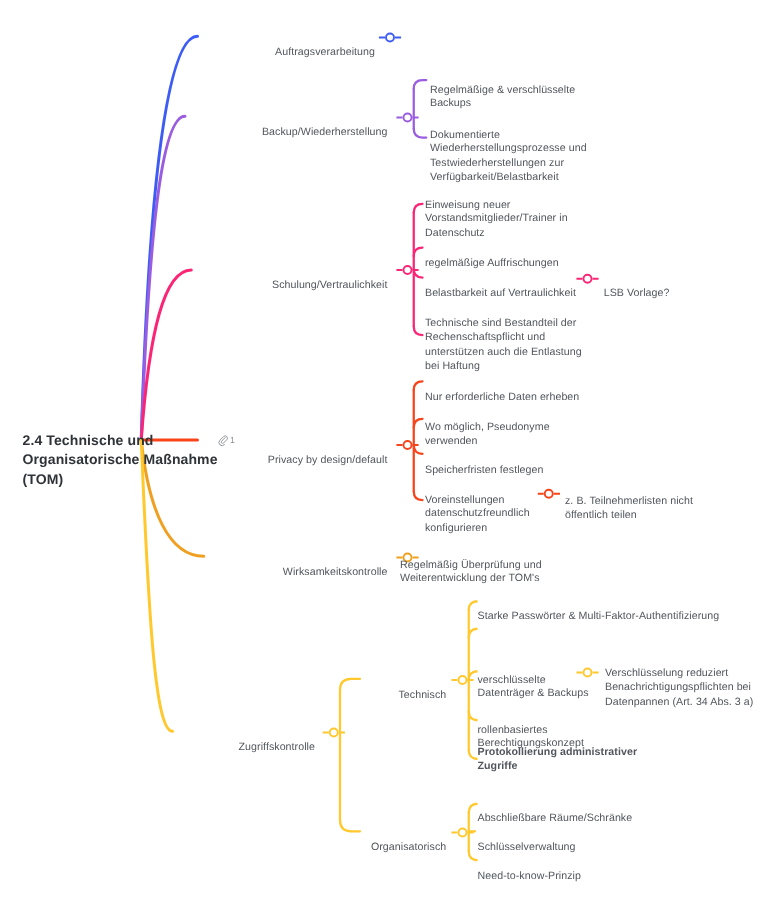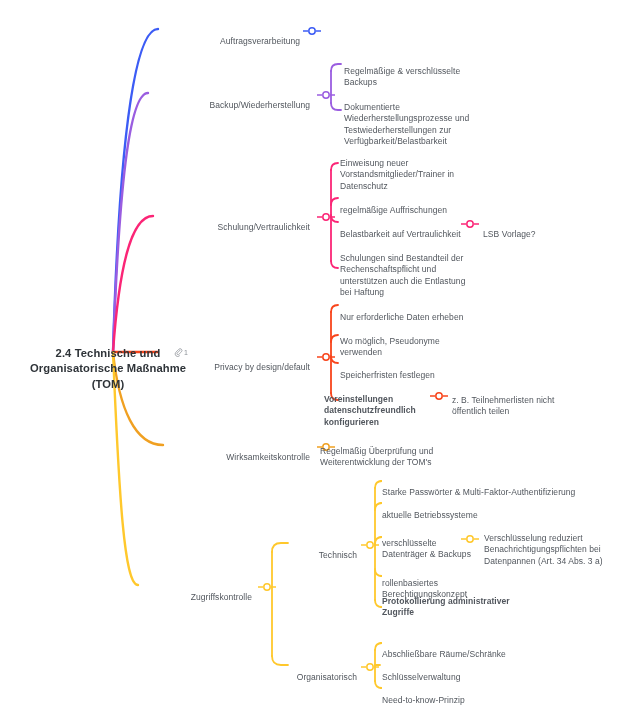--- a/index.html
+++ b/index.html
@@ -38,21 +38,20 @@
     white-space: pre-line;
   }
   .node.left-anchor {
     text-align: left;
   }
   .node.right-anchor {
     text-align: right;
   }
   .root-node {
     position: absolute;
-    text-align: center;
     font-size: 11.2px;
     line-height: 15.5px;
     font-weight: bold;
     color: #2e3338;
     letter-spacing: 0.1px;
     white-space: pre-line;
   }
   .attach {
     position: absolute;
     display: flex;
@@ -178,21 +177,21 @@
     <svg width="18" height="12" viewBox="0 0 18 12">
         <line x1="0" y1="6" x2="5" y2="6" stroke="#FB2576" stroke-width="1.5"></line>
         <circle cx="9" cy="6" r="3.2" fill="#fff" stroke="#FB2576" stroke-width="1.5"></circle>
         <line x1="13" y1="6" x2="18" y2="6" stroke="#FB2576" stroke-width="1.5"></line>
       </svg>
   </div>
   <div class="node left-anchor" style="left:483px; top:217px; width:100px;">
     <span>LSB Vorlage?</span>
   </div>
   <div class="node left-anchor" style="left:340px; top:241px; width:180px;">
-    <span>Schulungen sind Bestandteil der
+    <span>Technische sind Bestandteil der
 Rechenschaftspflicht und
 unterstützen auch die Entlastung
 bei Haftung</span>
   </div>
 
   <div class="node right-anchor" style="left:160px; top:350px; width:150px;">
     <span>Privacy by design/default</span>
   </div>
   <div class="conn" style="left:317px; top:349px;">
     <svg width="18" height="12" viewBox="0 0 18 12">
@@ -204,21 +203,21 @@
   <div class="node left-anchor" style="left:340px; top:300px; width:170px;">
     <span>Nur erforderliche Daten erheben</span>
   </div>
   <div class="node left-anchor" style="left:340px; top:324px; width:150px;">
     <span>Wo möglich, Pseudonyme
 verwenden</span>
   </div>
   <div class="node left-anchor" style="left:340px; top:358px; width:150px;">
     <span>Speicherfristen festlegen</span>
   </div>
-  <div class="node left-anchor" style="left:324px; top:382px; width:120px;font-weight:bold;">
+  <div class="node left-anchor" style="left:340px; top:382px; width:120px;">
     <span>Voreinstellungen
 datenschutzfreundlich
 konfigurieren</span>
   </div>
   <div class="conn" style="left:430px; top:388px;">
     <svg width="18" height="12" viewBox="0 0 18 12">
         <line x1="0" y1="6" x2="5" y2="6" stroke="#F8441B" stroke-width="1.5"></line>
         <circle cx="9" cy="6" r="3.2" fill="#fff" stroke="#F8441B" stroke-width="1.5"></circle>
         <line x1="13" y1="6" x2="18" y2="6" stroke="#F8441B" stroke-width="1.5"></line>
       </svg>
@@ -259,23 +258,20 @@
   </div>
   <div class="conn" style="left:361px; top:537px;">
     <svg width="18" height="12" viewBox="0 0 18 12">
         <line x1="0" y1="6" x2="5" y2="6" stroke="#FFC82C" stroke-width="1.5"></line>
         <circle cx="9" cy="6" r="3.2" fill="#fff" stroke="#FFC82C" stroke-width="1.5"></circle>
         <line x1="13" y1="6" x2="18" y2="6" stroke="#FFC82C" stroke-width="1.5"></line>
       </svg>
   </div>
   <div class="node left-anchor" style="left:382px; top:475px; width:230px;">
     <span>Starke Passwörter &amp; Multi-Faktor-Authentifizierung</span>
-  </div>
-  <div class="node left-anchor" style="left:382px; top:498px; width:180px;">
-    <span>aktuelle Betriebssysteme</span>
   </div>
   <div class="node left-anchor" style="left:382px; top:526px; width:100px;">
     <span>verschlüsselte
 Datenträger &amp; Backups</span>
   </div>
   <div class="conn" style="left:461px; top:531px;">
     <svg width="18" height="12" viewBox="0 0 18 12">
         <line x1="0" y1="6" x2="5" y2="6" stroke="#FFC82C" stroke-width="1.5"></line>
         <circle cx="9" cy="6" r="3.2" fill="#fff" stroke="#FFC82C" stroke-width="1.5"></circle>
         <line x1="13" y1="6" x2="18" y2="6" stroke="#FFC82C" stroke-width="1.5"></line>

